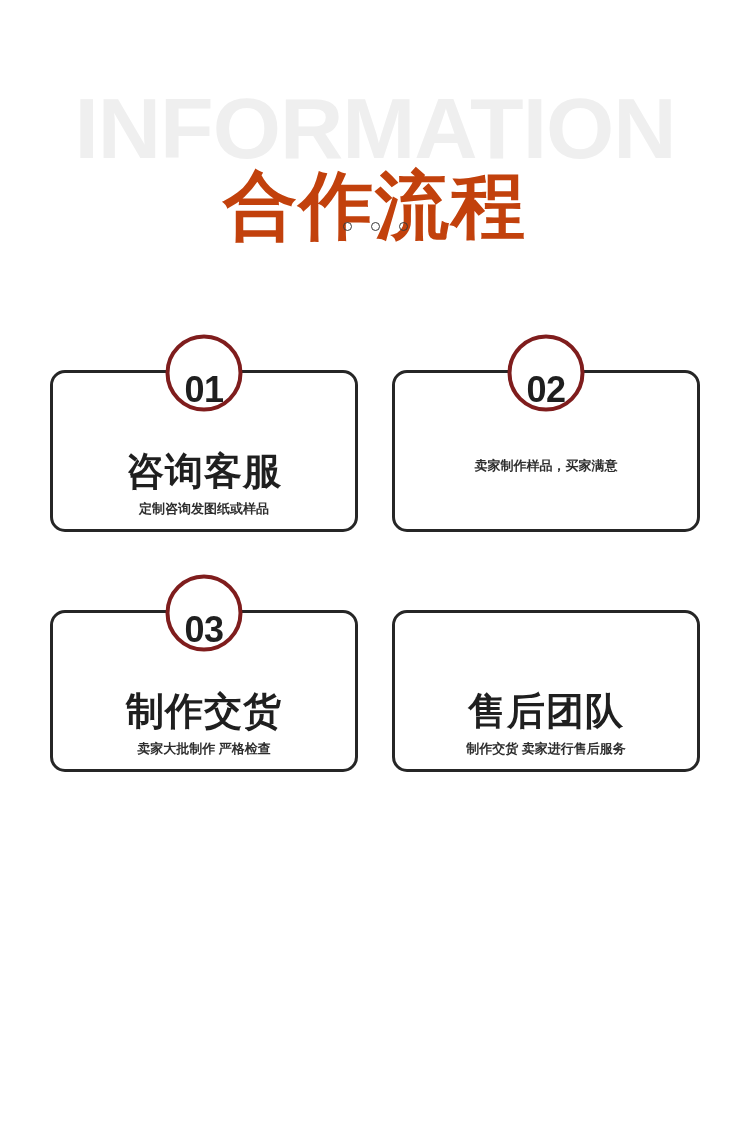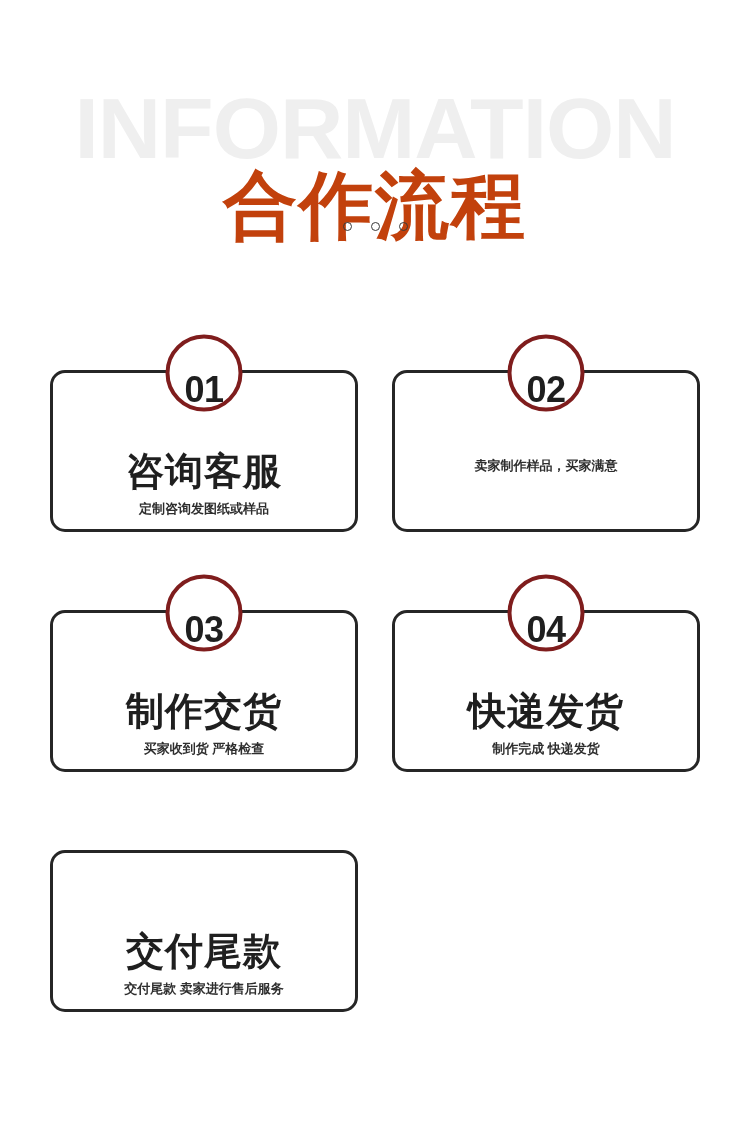--- a/index.html
+++ b/index.html
@@ -183,36 +183,27 @@
         <div class="card-sub">卖家制作样品，买家满意</div>
       </div>
     </div>
 
     <div class="card">
       <div class="badge">
         <span class="badge-num">03</span>
       </div>
       <div class="card-body">
         <div class="card-title">制作交货</div>
-        <div class="card-sub">买家收到货 严格检查</div>
-      </div>
-    </div>
-
-    <div class="card">
-      <div class="badge">
-        <span class="badge-num">04</span>
-      </div>
-      <div class="card-body">
-        <div class="card-title">快递发货</div>
-        <div class="card-sub">制作完成 快递发货</div>
-      </div>
-    </div>
-
-
-    <div class="card">
-      <div class="card-body">
-        <div class="card-title">交付尾款</div>
-        <div class="card-sub">交付尾款 卖家进行售后服务</div>
+        <div class="card-sub">卖家大批制作 严格检查</div>
+      </div>
+    </div>
+
+
+
+    <div class="card">
+      <div class="card-body">
+        <div class="card-title">售后团队</div>
+        <div class="card-sub">制作交货 卖家进行售后服务</div>
       </div>
     </div>
 
   </div>
 </div>
 
 </body></html>

